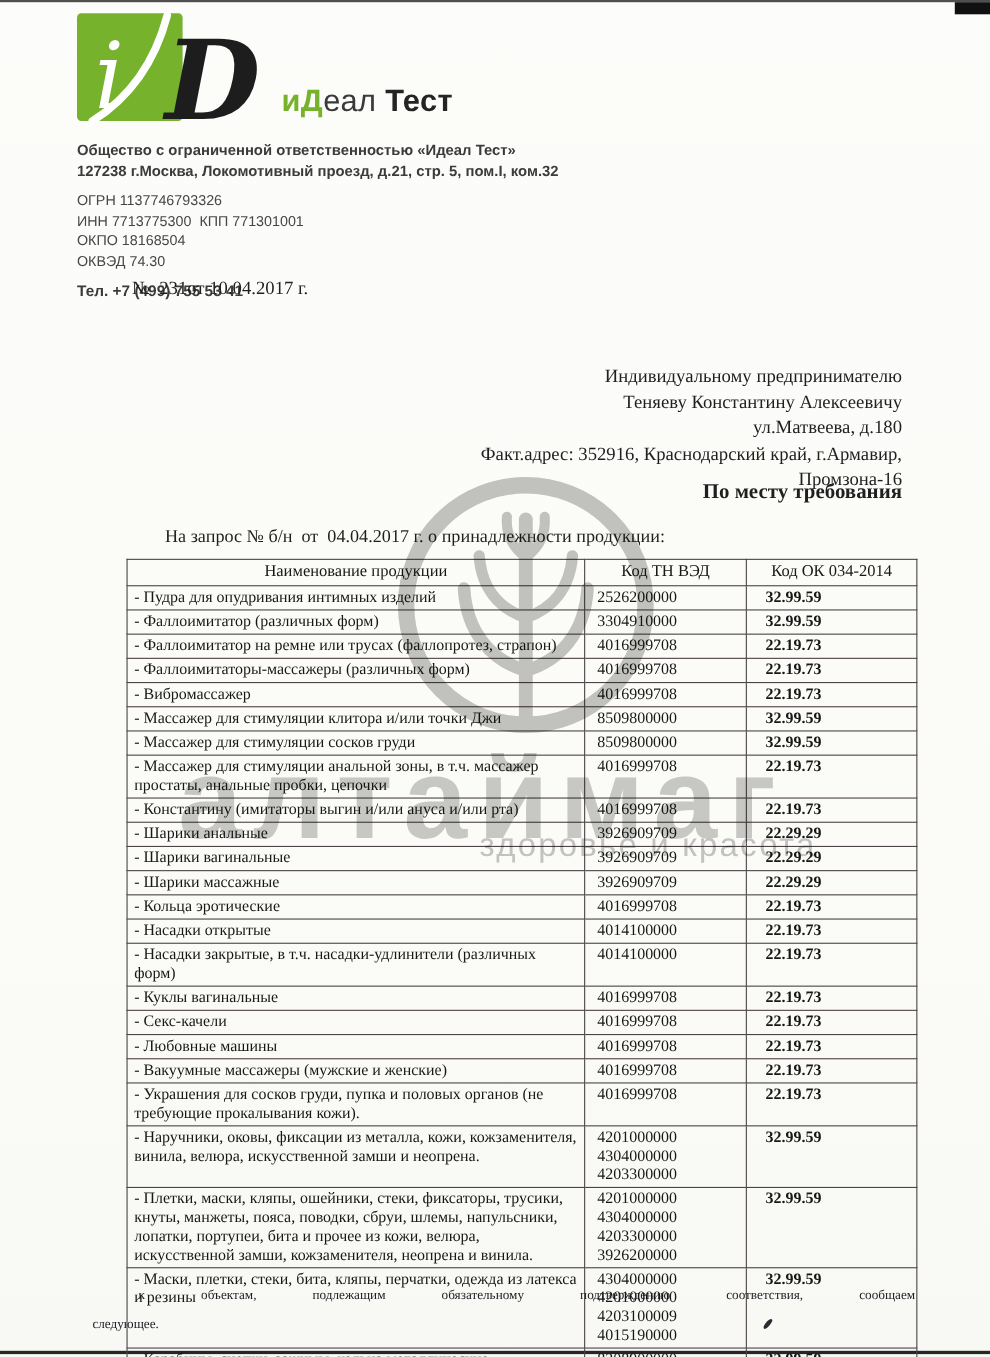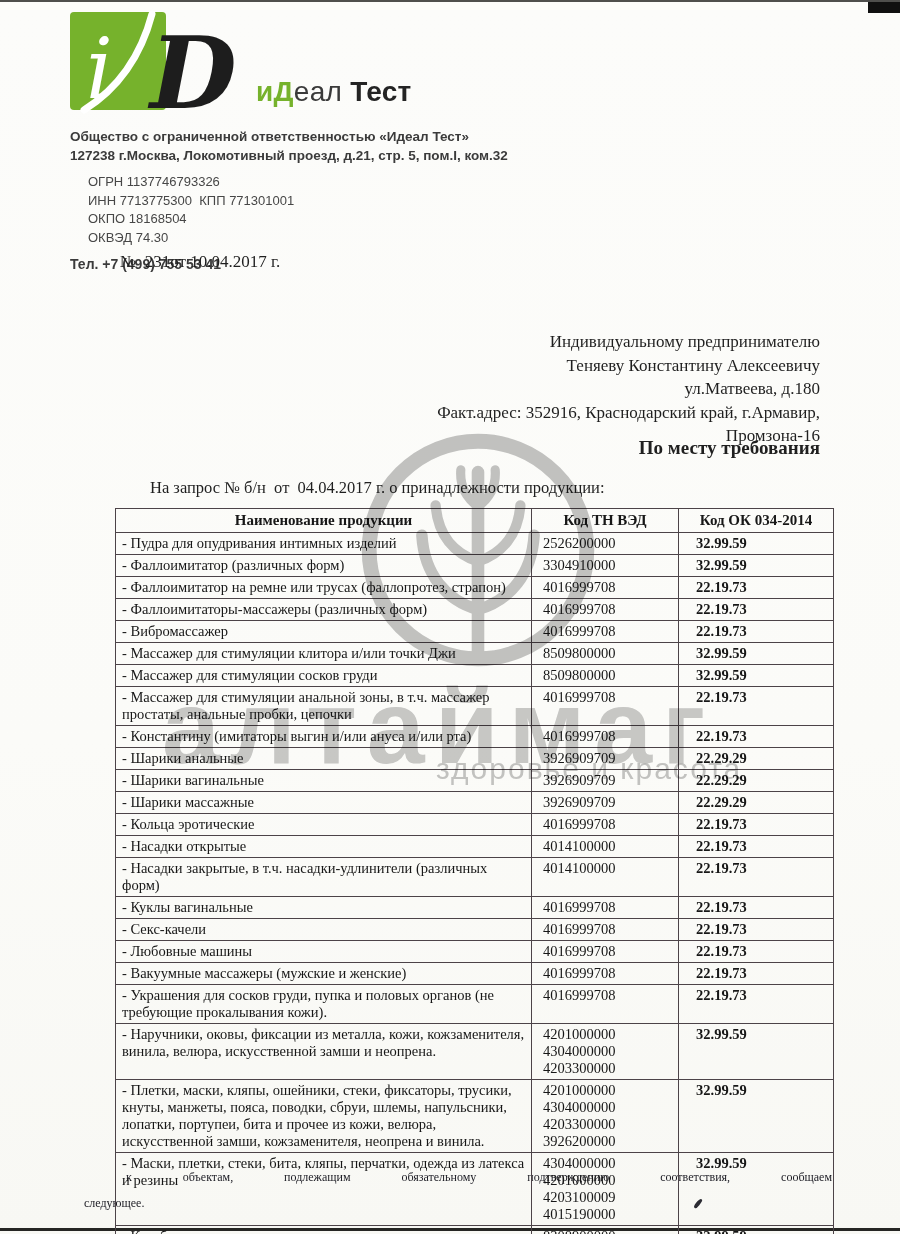--- a/index.html
+++ b/index.html
@@ -23,21 +23,21 @@
   
   .logo-svg{position:absolute;left:70px;top:10px;}
   .brand{position:absolute;left:256px;top:76px;font-family:"Liberation Sans",sans-serif;font-size:28px;letter-spacing:.3px;white-space:nowrap;}
   .brand .g{color:var(--green);font-weight:700;}
   .brand .r{color:#3a3a3a;font-weight:400;}
   .brand .b{color:#242424;font-weight:700;}
 
   .company{position:absolute;left:70px;top:127px;font-family:"Liberation Sans",sans-serif;color:#3b3b3b;}
   .company .addr{font-size:13.5px;font-weight:700;line-height:19px;}
   .company .registry{margin-top:8px;font-size:13px;font-weight:400;color:#474747;}
-  .company .registry div{line-height:18.5px;margin-left:18px;}
+  .company .registry div{line-height:18.5px;}
   .company .phone{margin-top:9px;font-size:14px;font-weight:700;}
 
   
   .ref-number{position:absolute;left:120px;top:252px;font-size:17px;}
   .recipient{position:absolute;right:80px;top:294px;width:560px;text-align:right;font-size:17px;margin-top:36px;}
   .recipient div{line-height:23.5px;}
   .requisition{position:absolute;right:80px;top:437px;font-size:19px;font-weight:700;text-align:center;}
   .intro{position:absolute;left:150px;top:478px;font-size:16.5px;}
 
   
@@ -57,21 +57,21 @@
   
   .doc-table{
     position:absolute;left:115px;top:508px;width:718px;z-index:1;
     border-collapse:collapse;table-layout:fixed;
     font-size:14.5px;line-height:17px;color:#171717;
   }
   .doc-table th,.doc-table td{
     border:1px solid #4c4348;vertical-align:top;
     padding:2px 4px 2px 6px;overflow:hidden;
   }
-  .doc-table th{font-size:15px;font-weight:700;text-align:center;padding:3px 2px;}
+  .doc-table th{font-size:15px;font-weight:400;text-align:center;padding:3px 2px;}
   .doc-table td.c-code{padding-left:11px;}
   .doc-table td.c-ok{padding-left:17px;font-weight:700;}
 
   
   .closing{position:absolute;left:84px;top:1164px;width:748px;font-size:12px;color:#1c1c24;}
   .closing .l1{text-indent:42px;text-align:justify;text-align-last:justify;line-height:26px;}
   .closing .l2{line-height:26px;}
 </style>
 </head>
 <body>

